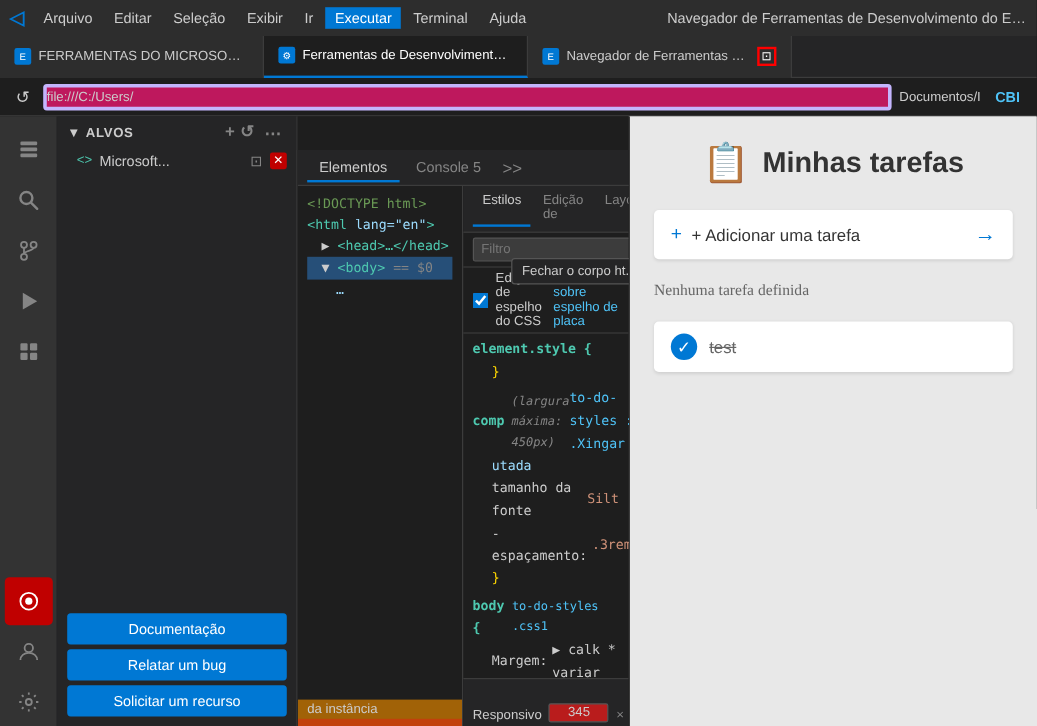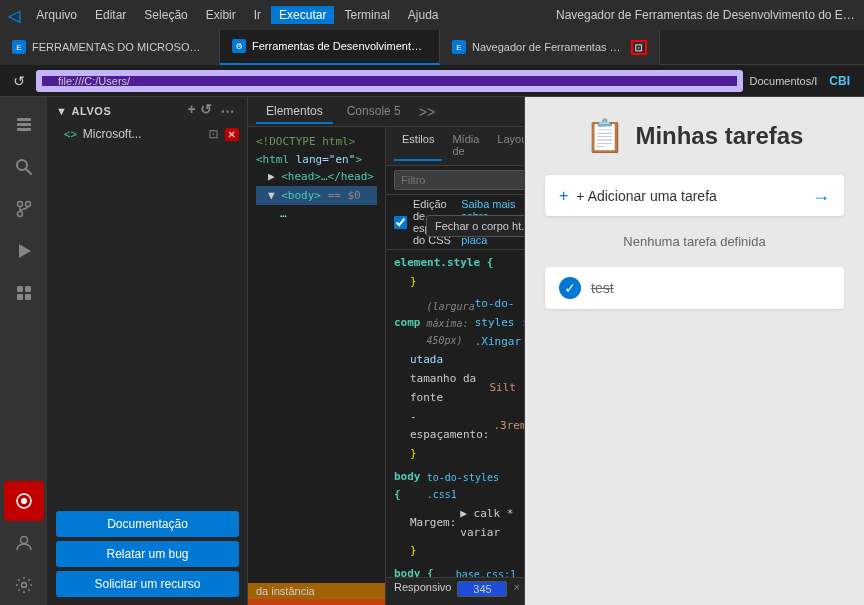--- a/index.html
+++ b/index.html
@@ -25,21 +25,21 @@
     .browser-tab.active { background: #1e1e1e; color: white; border-bottom: 2px solid #0078d4; }
     .browser-tab .tab-favicon { width: 14px; height: 14px; margin-right: 6px; background: #0078d4; border-radius: 2px; display: flex; align-items: center; justify-content: center; font-size: 8px; color: white; flex-shrink: 0; }
     .browser-tab .tab-title { overflow: hidden; text-overflow: ellipsis; white-space: nowrap; flex: 1; }
     #tab-bar .tab-spacer { flex: 1; }
 
     
     #address-bar {
       display: flex; align-items: center; height: 32px; background: #1e1e1e; padding: 0 8px; gap: 6px; border-bottom: 1px solid #3c3c3c;
     }
     #address-bar .addr-btn { width: 22px; height: 22px; display: flex; align-items: center; justify-content: center; cursor: pointer; color: #ccc; font-size: 14px; border-radius: 3px; }
-    #address-bar .addr-input { flex: 1; height: 22px; background: #4c1d95; border: 6px solid #c4b5fd; color: #ccc; padding: 0 16px; font-size: 11px; border-radius: 3px; }
+    #address-bar .addr-input { flex: 1; height: 22px; background: #be185d; border: 3px solid #c4b5fd; color: #ccc; padding: 0 0; font-size: 11px; border-radius: 3px; }
     #address-bar .addr-cbi { color: #4fc3f7; font-weight: bold; font-size: 12px; padding: 2px 6px; }
 
     
     #main-layout { display: flex; height: calc(605px - 30px - 35px - 32px); }
 
     
     #vscode-sidebar {
       width: 48px; background: #333333; display: flex; flex-direction: column; align-items: center; padding-top: 8px; gap: 2px; border-right: 1px solid #252526;
     }
     .vs-icon { width: 40px; height: 40px; display: flex; align-items: center; justify-content: center; cursor: pointer; color: #858585; font-size: 20px; border-radius: 4px; position: relative; }
@@ -60,21 +60,21 @@
 
     .panel-section { padding: 4px 0; }
     .panel-section-title { padding: 6px 8px 2px; font-size: 10px; color: #858585; text-transform: uppercase; letter-spacing: 0.08em; }
 
     .link-btn { display: block; margin: 4px 8px; padding: 6px 12px; background: #0078d4; color: white; text-align: center; border-radius: 3px; cursor: pointer; font-size: 12px; }
 
     
     #devtools-panel {
       flex: 1; background: #1e1e1e; display: flex; flex-direction: column; overflow: hidden;
     }
-    #devtools-tabs { display: flex; align-items: center; background: #252526; border-bottom: 1px solid #3c3c3c; padding: 0 8px; gap: 4px; height: 30px; }
+    #devtools-tabs { display: flex; align-items: center; background: #252526; border-bottom: 1px solid #3c3c3c; padding: 0 8px; gap: 4px; height: 30px; margin-top: 28px; }
     .devtools-tab { padding: 4px 10px; font-size: 12px; color: #858585; cursor: pointer; border-bottom: 2px solid transparent; }
 
     #devtools-content { display: flex; flex: 1; overflow: hidden; }
     #dom-panel { width: 50%; border-right: 1px solid #3c3c3c; display: flex; flex-direction: column; overflow: hidden; }
     #styles-panel { flex: 1; display: flex; flex-direction: column; overflow: hidden; }
 
     .dom-code { padding: 6px 8px; font-family: monospace; font-size: 11px; color: #9cdcfe; line-height: 1.6; overflow-y: auto; flex: 1; }
     .dom-code .tag { color: #4ec9b0; }
     .dom-code .attr { color: #9cdcfe; }
     .dom-code .comment { color: #6a9955; }
@@ -119,23 +119,23 @@
     .add-icon { color: #0078d4; font-size: 16px; margin-right: 8px; }
     .add-label { flex: 1; color: #333; font-size: 14px; }
     .add-arrow { color: #0078d4; font-size: 18px; }
     .empty-label { color: #666; font-size: 13px; margin-bottom: 10px; }
     .section-label { color: #333; font-size: 13px; font-weight: 600; margin-bottom: 6px; width: 100%; }
     .task-item { display: flex; align-items: center; width: 100%; background: white; padding: 10px 14px; border-radius: 4px; box-shadow: 0 1px 3px rgba(0,0,0,0.1); gap: 10px; }
     .task-check { width: 22px; height: 22px; background: #0078d4; border-radius: 50%; display: flex; align-items: center; justify-content: center; color: white; font-size: 14px; flex-shrink: 0; }
     .task-text { color: #666; text-decoration: line-through; font-size: 14px; }
 
     
-    #devtools-bottom-bar { display: flex; align-items: flex-start; background: #252526; border-top: 1px solid #3c3c3c; padding: 3px 8px; gap: 6px; height: 28px; font-size: 11px; color: #ccc; }
+    #devtools-bottom-bar { display: flex; align-items: flex-end; background: #252526; border-top: 1px solid #3c3c3c; padding: 3px 8px; gap: 6px; height: 40px; font-size: 11px; color: #ccc; }
     .responsive-label { color: #ccc; }
-    .dimension-input { width: 50px; background: #1d4ed8; border: 1px solid #555; color: #ccc; padding: 1px 4px; font-size: 11px; text-align: center; border-radius: 2px; }
+    .dimension-input { width: 50px; background: #b91c1c; border: 1px solid #555; color: #ccc; padding: 1px 4px; font-size: 11px; text-align: center; border-radius: 2px; }
     .dimension-sep { color: #858585; }
 
     
     .close-tooltip {
       position: absolute;
       background: #252526;
       border: 1px solid #555;
       color: #ccc;
       padding: 4px 8px;
       font-size: 11px;
@@ -301,21 +301,21 @@
           <div class="indent2">…</div>
         </div>
         <div class="instance-label">da instância</div>
       </div>
 
       <div id="styles-panel">
 
         <div class="styles-toolbar">
           <div class="styles-tabs">
             <div class="styles-tab active">Estilos</div>
-            <div class="styles-tab">Mídia de</div>
+            <div class="styles-tab">Edição de</div>
             <div class="styles-tab">Layout</div>
           </div>
 
         </div>
 
         <div class="filter-bar">
           <input class="filter-input" placeholder="Filtro" style="">
 
         </div>
 
@@ -400,21 +400,21 @@
     <div class="browser-content">
       <div class="app-title-row">
         <span class="app-icon">📋</span>
         <span class="app-title">Minhas tarefas</span>
       </div>
       <div class="add-task-row">
         <span class="add-icon">+</span>
         <span class="add-label">+ Adicionar uma tarefa</span>
         <span class="add-arrow">→</span>
       </div>
-      <div class="empty-label" style="text-align:center;width:100%;padding:8px 0;">Nenhuma tarefa definida</div>
+      <div class="empty-label" style="width:100%;padding:8px 0;font-family:Liberation Serif, serif;">Nenhuma tarefa definida</div>
       <div class="task-item">
         <div class="task-check">✓</div>
         <span class="task-text">test</span>
       </div>
     </div>
   </div>
 
 </div>
 
 </body></html>

